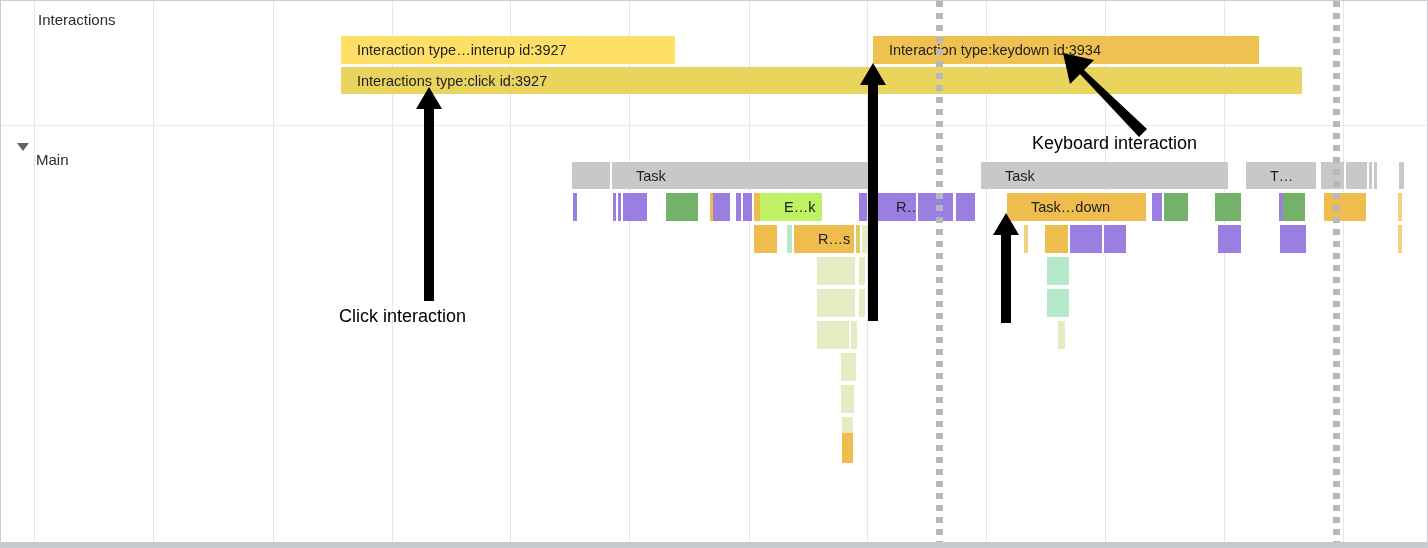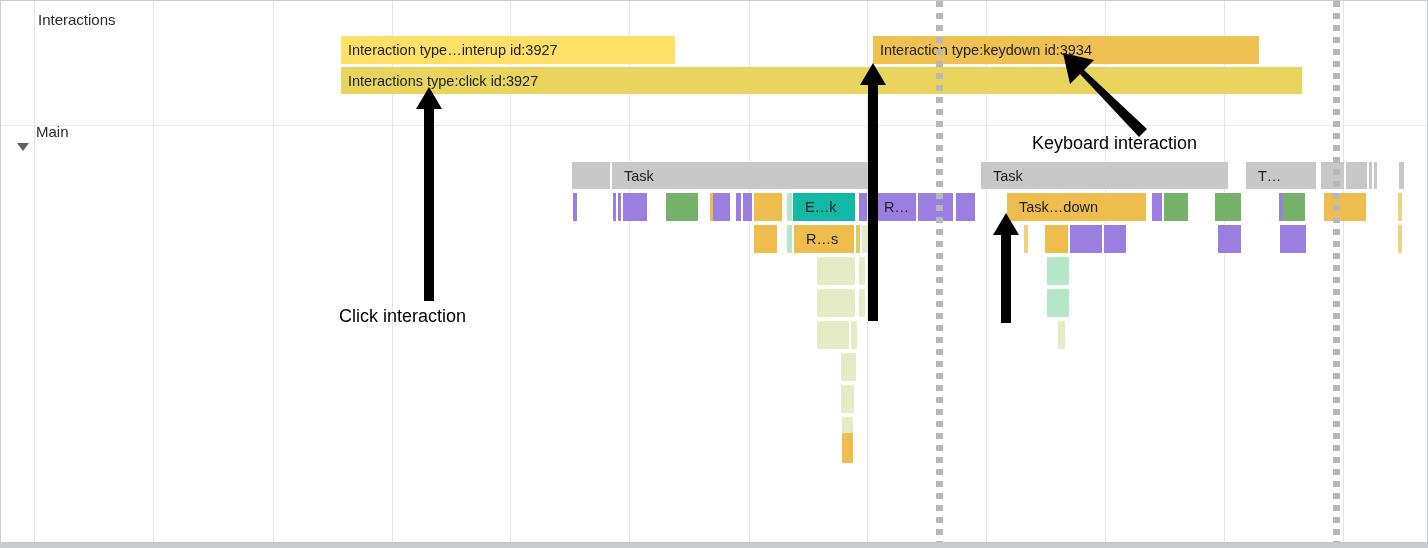--- a/index.html
+++ b/index.html
@@ -12,26 +12,26 @@
   .hdiv{position:absolute;left:0;right:0;height:1px;background:#e8eaec;}
 
   
   .track-label{position:absolute;font-size:15px;color:#2b2b2b;white-space:nowrap;}
   .tri{position:absolute;width:0;height:0;border-left:6px solid transparent;
        border-right:6px solid transparent;border-top:8px solid #5f6368;}
 
   
   .ibar{position:absolute;box-sizing:border-box;display:flex;align-items:center;
         font-size:14.5px;color:#222;overflow:hidden;white-space:nowrap;}
-  .ibar span{padding-left:7px;}
+  .ibar span{padding-left:16px;}
 
   
   .blk{position:absolute;box-sizing:border-box;overflow:hidden;white-space:nowrap;}
   .blk.lbl{display:flex;align-items:center;font-size:14.5px;color:#202020;}
-  .blk.lbl span{padding-left:12px;}
+  .blk.lbl span{padding-left:24px;}
 
   
   .dashv{position:absolute;width:7px;top:0;
          background-image:linear-gradient(#b6b8bb 6px, rgba(0,0,0,0) 6px);
          background-size:7px 12px;}
 
   
   .anno{position:absolute;font-size:18px;color:#000;line-height:1.45;white-space:pre;}
   .arrow{position:absolute;}
 
@@ -65,21 +65,21 @@
 
   <div class="ibar" style="left:340px;top:66px;width:961px;height:27px;background:#e9d45e;">
     <span>Interactions type:click id:3927</span>
   </div>
 
   <div class="ibar" style="left:872px;top:35px;width:386px;height:28px;background:#efc150;">
     <span>Interaction type:keydown id:3934</span>
   </div>
 
   <div class="tri" style="left:16px;top:142px;"></div>
-  <div class="track-label" style="left:35px;top:122px;">Main</div>
+  <div class="track-label" style="left:35px;top:150px;">Main</div>
 
   <div class="blk" style="left:571px;top:161px;width:38px;height:27px;background:#c8c8c8;"></div>
   <div class="blk lbl" style="left:611px;top:161px;width:263px;height:27px;background:#c8c8c8;">
     <span>Task</span>
   </div>
   <div class="blk lbl" style="left:980px;top:161px;width:247px;height:27px;background:#c8c8c8;">
     <span>Task</span>
   </div>
   <div class="blk lbl" style="left:1245px;top:161px;width:70px;height:27px;background:#c8c8c8;">
     <span>T…</span>
@@ -94,21 +94,21 @@
   <div class="blk" style="left:612px;top:192px;width:3px;height:28px;background:#9a7fe0;"></div>
   <div class="blk" style="left:617px;top:192px;width:3px;height:28px;background:#9a7fe0;"></div>
   <div class="blk" style="left:622px;top:192px;width:24px;height:28px;background:#9a7fe0;"></div>
   <div class="blk" style="left:665px;top:192px;width:32px;height:28px;background:#74b26a;"></div>
   <div class="blk" style="left:709px;top:192px;width:3px;height:28px;background:#eebd4e;"></div>
   <div class="blk" style="left:712px;top:192px;width:17px;height:28px;background:#9a7fe0;"></div>
   <div class="blk" style="left:735px;top:192px;width:5px;height:28px;background:#9a7fe0;"></div>
   <div class="blk" style="left:742px;top:192px;width:9px;height:28px;background:#9a7fe0;"></div>
   <div class="blk" style="left:753px;top:192px;width:28px;height:28px;background:#eebd4e;"></div>
   <div class="blk" style="left:786px;top:192px;width:5px;height:28px;background:#b5e8c9;"></div>
-  <div class="blk lbl" style="left:792px;top:192px;width:62px;height:28px;background:#14b8a6;">
+  <div class="blk lbl" style="left:759px;top:192px;width:62px;height:28px;background:#bef264;">
     <span>E…k</span>
   </div>
   <div class="blk" style="left:858px;top:192px;width:8px;height:28px;background:#9a7fe0;"></div>
   <div class="blk lbl" style="left:871px;top:192px;width:44px;height:28px;background:#9a7fe0;">
     <span>R…</span>
   </div>
   <div class="blk" style="left:917px;top:192px;width:35px;height:28px;background:#9a7fe0;"></div>
   <div class="blk" style="left:955px;top:192px;width:19px;height:28px;background:#9a7fe0;"></div>
   <div class="blk lbl" style="left:1006px;top:192px;width:139px;height:28px;background:#eebd4e;">
     <span>Task…down</span>

